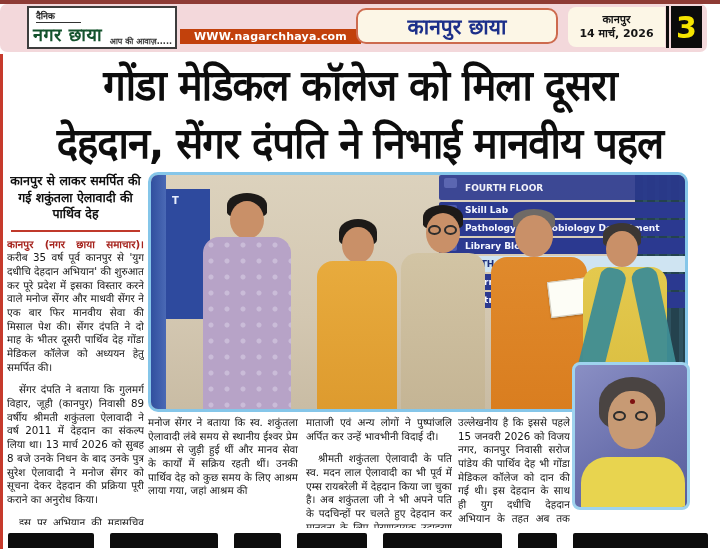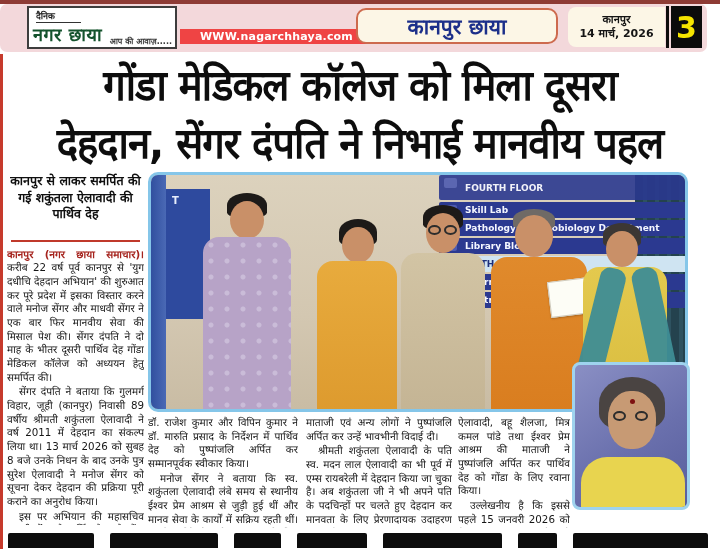--- a/index.html
+++ b/index.html
@@ -11,37 +11,37 @@
   
   .topbar  { position:absolute; top:0; left:0; width:720px; height:4px; background:#8e3b35; }
   .leftline{ position:absolute; top:54px; left:0; width:3px; height:495px; background:#c63a2c; }
 
   
   .masthead { position:absolute; top:4px; left:0; width:707px; height:48px; background:#f3d8db;border-radius:7px; }
   .logo-box { position:absolute; left:27px; top:2px; width:150px; height:43px; background:#fff; border:2px solid #3d3d3d; }
   .logo-daily { position:absolute; left:7px; top:1px; font-size:9px; font-weight:bold; color:#222; border-bottom:1px solid #333; padding-right:26px; }
   .logo-name  { position:absolute; left:4px; top:14px; font-size:18px; font-weight:900; color:#14532d; letter-spacing:.5px; white-space:nowrap; }
   .logo-tag   { position:absolute; right:3px; bottom:1px; font-size:8px; font-weight:bold; color:#3a3a3a; }
-  .website { position:absolute; left:180px; top:25px; background:#ef4444; color:#fff; font-size:11px; font-weight:bold; padding:1px 20px; letter-spacing:.2px; }
+  .website { position:absolute; left:180px; top:25px; background:#c2410c; color:#fff; font-size:11px; font-weight:bold; padding:1px 14px; letter-spacing:.2px; }
   .edition-box { position:absolute; left:356px; top:4px; width:202px; height:36px; background:#fcf6e6; border:2px solid #cd6a4e; border-radius:10px; display:flex; align-items:center; justify-content:center; font-size:21px; font-weight:900; color:#1c2f8a; }
   .date-box { position:absolute; left:568px; top:3px; width:97px; height:40px; background:#fcf6e6; border-radius:8px 0 0 8px; display:flex; flex-direction:column; align-items:center; justify-content:center; font-size:11px; font-weight:bold; color:#141414; line-height:1.25; }
   .page-sep { position:absolute; left:666px; top:2px; width:3px; height:42px; background:#0d0d0d; }
   .page-num { position:absolute; left:671px; top:2px; width:31px; height:42px; background:#0b0b0b; color:#f5e400; font-size:30px; font-weight:900; display:flex; align-items:center; justify-content:center; }
 
   
   .headline { position:absolute; top:57px; left:8px; width:704px; text-align:center; color:#0d0d0d; font-weight:900; font-size:40px; line-height:1.35; transform:scaleY(1.06); transform-origin:top; letter-spacing:-1px; }
 
   
   .col { position:absolute; font-size:10.3px; line-height:1.33; text-align:justify; color:#161616; overflow:hidden; }
-  .col p + p { text-indent:12px; margin-top:1px; }
+  .col p + p { text-indent:12px; margin-top:9px; }
   .col1 { left:7px;  top:173px; width:137px; height:352px; }
   .col2 { left:148px; top:416px; width:150px; height:112px; }
   .col3 { left:306px; top:416px; width:146px; height:112px; }
   .col4 { left:458px; top:416px; width:112px; height:112px; }
-  .subhead { font-size:12.5px; font-weight:bold; text-align:center; line-height:1.32; color:#0f0f0f; margin-bottom:17px; }
+  .subhead { font-size:12.5px; font-weight:bold; text-align:center; line-height:1.32; color:#0f0f0f; margin-bottom:7px; }
   .redrule { border:none; border-top:2px solid #c0392b; margin:0 4px 6px 4px; }
   .dateline { color:#a5231d; font-weight:bold; }
 
   
   .photo-main { position:absolute; left:148px; top:172px; width:540px; height:240px; border:3px solid #85c6e9; border-radius:10px; background:linear-gradient(180deg,#dcd2bd 0%, #d3c7b1 60%, #c9bca4 100%); overflow:hidden; }
   .pillar { position:absolute; left:0; top:0; width:15px; height:100%; background:linear-gradient(90deg,#31509f,#4a69b5); }
   .banner { position:absolute; left:15px; top:14px; width:44px; height:130px; background:#2e4a9e; color:#e8eefc; font-size:10px; font-weight:bold; padding:6px; }
   .window { position:absolute; right:0; top:0; width:50px; height:100%; background:repeating-linear-gradient(90deg,#24424e 0 8px,#2e5260 8px 12px); }
   .sign { position:absolute; left:288px; top:0; width:258px; display:flex; flex-direction:column; gap:2px; }
   .sign-row { background:#2b3990; color:#f4f6ff; font-size:9px; font-weight:bold; padding:3px 4px 3px 26px; white-space:nowrap; overflow:hidden; border-radius:2px; position:relative; }
@@ -96,21 +96,21 @@
   </div>
 
   <div class="headline">
     <div>गोंडा मेडिकल कॉलेज को मिला दूसरा</div>
     <div>देहदान, सेंगर दंपति ने निभाई मानवीय पहल</div>
   </div>
 
   <div class="col col1">
     <div class="subhead">कानपुर से लाकर समर्पित की गई शकुंतला ऐलावादी की पार्थिव देह</div>
     <hr class="redrule">
-    <p><span class="dateline">कानपुर (नगर छाया समाचार)।</span> <span>करीब 22 वर्ष पूर्व कानपुर से 'युग दधीचि देहदान अभियान' की शुरुआत कर पूरे प्रदेश में इसका विस्तार करने वाले मनोज सेंगर और माधवी सेंगर ने एक बार फिर मानवीय सेवा की मिसाल पेश की। सेंगर दंपति ने दो माह के भीतर दूसरी पार्थिव देह गोंडा मेडिकल कॉलेज को अध्ययन हेतु समर्पित की।</span></p>
+    <p><span class="dateline">कानपुर (नगर छाया समाचार)।</span> <span>करीब 35 वर्ष पूर्व कानपुर से 'युग दधीचि देहदान अभियान' की शुरुआत कर पूरे प्रदेश में इसका विस्तार करने वाले मनोज सेंगर और माधवी सेंगर ने एक बार फिर मानवीय सेवा की मिसाल पेश की। सेंगर दंपति ने दो माह के भीतर दूसरी पार्थिव देह गोंडा मेडिकल कॉलेज को अध्ययन हेतु समर्पित की।</span></p>
     <p>सेंगर दंपति ने बताया कि गुलमर्ग विहार, जूही (कानपुर) निवासी 89 वर्षीय श्रीमती शकुंतला ऐलावादी ने वर्ष 2011 में देहदान का संकल्प लिया था। 13 मार्च 2026 को सुबह 8 बजे उनके निधन के बाद उनके पुत्र सुरेश ऐलावादी ने मनोज सेंगर को सूचना देकर देहदान की प्रक्रिया पूरी कराने का अनुरोध किया।</p>
     <p>इस पर अभियान की महासचिव माधवी सेंगर ने पार्थिव देह को गोंडा मेडिकल कॉलेज को दान करने का निर्णय लिया। अभियान प्रमुख मनोज सेंगर ने आवश्यक कागजी प्रक्रिया पूरी कर उसी दिन दोपहर करीब डेढ़ बजे कानपुर से पार्थिव देह को लेकर गोंडा के लिए प्रस्थान किया। शाम लगभग साढ़े पांच बजे सेंगर दंपति गोंडा मेडिकल कॉलेज पहुंचे, जहां एनाटॉमी विभाग के</p>
   </div>
 
   <div class="photo-main">
     <div class="pillar"></div>
     <div class="banner">T</div>
     <div class="window"></div>
 
     <div class="sign">
@@ -162,30 +162,28 @@
   <div class="photo-small">
     <div class="sp-hair"></div>
     <div class="sp-face"></div>
     <div class="sp-bindi"></div>
     <div class="glasses" style="left:38px; top:46px;"></div>
     <div class="glasses" style="left:60px; top:46px;"></div>
     <div class="sp-body"></div>
   </div>
 
   <div class="col col2">
-    <p>डॉ. राजेश कुमार और विपिन कुमार ने डॉ. मारुति प्रसाद के निर्देशन में पार्थिव देह को पुष्पांजलि अर्पित कर सम्मानपूर्वक स्वीकार किया।</p>
     <p>मनोज सेंगर ने बताया कि स्व. शकुंतला ऐलावादी लंबे समय से स्थानीय ईश्वर प्रेम आश्रम से जुड़ी हुई थीं और मानव सेवा के कार्यों में सक्रिय रहती थीं। उनकी पार्थिव देह को कुछ समय के लिए आश्रम लाया गया, जहां आश्रम की</p>
   </div>
   <div class="col col3">
     <p>माताजी एवं अन्य लोगों ने पुष्पांजलि अर्पित कर उन्हें भावभीनी विदाई दी।</p>
     <p>श्रीमती शकुंतला ऐलावादी के पति स्व. मदन लाल ऐलावादी का भी पूर्व में एम्स रायबरेली में देहदान किया जा चुका है। अब शकुंतला जी ने भी अपने पति के पदचिन्हों पर चलते हुए देहदान कर मानवता के लिए प्रेरणादायक उदाहरण प्रस्तुत किया।</p>
 
   </div>
   <div class="col col4">
-    <p>ऐलावादी, बहू शैलजा, मित्र कमल पांडे तथा ईश्वर प्रेम आश्रम की माताजी ने पुष्पांजलि अर्पित कर पार्थिव देह को गोंडा के लिए रवाना किया।</p>
     <p>उल्लेखनीय है कि इससे पहले 15 जनवरी 2026 को विजय नगर, कानपुर निवासी सरोज पांडेय की पार्थिव देह भी गोंडा मेडिकल कॉलेज को दान की गई थी। इस देहदान के साथ ही युग दधीचि देहदान अभियान के तहत अब तक कुल</p>
   </div>
 
 
   <div class="cutoff">
     <span style="width:96px;"></span>
     <span style="width:120px;"></span>
     <span style="width:52px;"></span>
     <span style="width:78px;"></span>
     <span style="width:132px;"></span>

